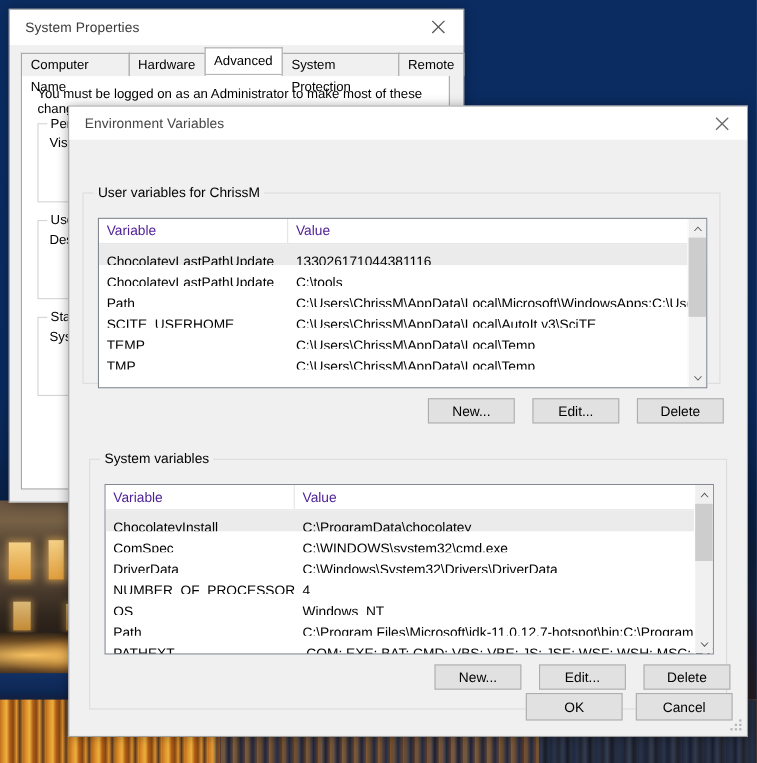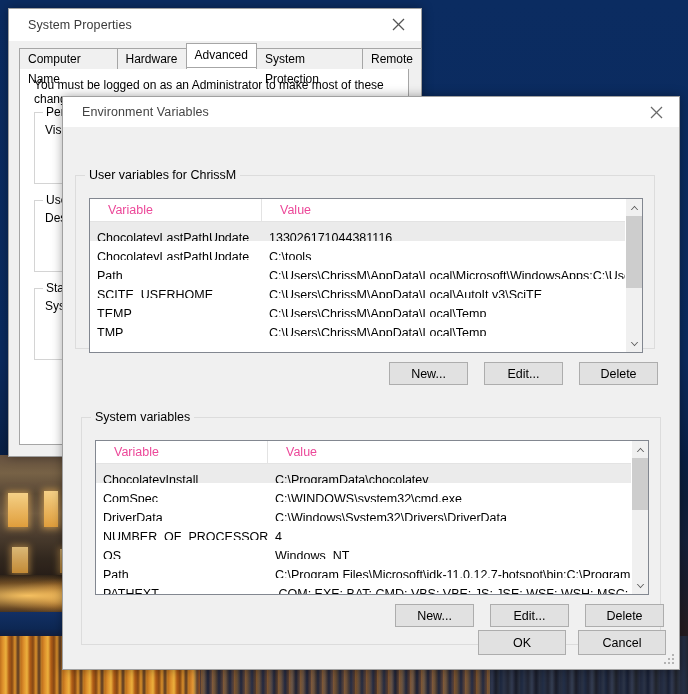--- a/index.html
+++ b/index.html
@@ -114,21 +114,21 @@
   .titlebar {
     height: 30px;
     background: #ffffff;
     display: flex;
     align-items: center;
     position: relative;
   }
   .title-text {
     font-size: 12.5px;
     color: #444;
-    padding-left: 19px;
+    padding-left: 14px;
     letter-spacing: 0.1px;
   }
   .close-btn {
     position: absolute;
     right: 0;
     top: 0;
     width: 45px;
     height: 30px;
     display: flex;
     align-items: center;
@@ -250,24 +250,24 @@
   }
   .lv-header {
     display: flex;
     height: 22px;
     background: #ffffff;
     border-bottom: 1px solid #e3e3e3;
     font-size: 12.5px;
   }
   .lv-header .col {
     line-height: 22px;
-    padding-left: 18px;
+    padding-left: 7px;
     border-right: 1px solid #e3e3e3;
     box-sizing: border-box;
-    color: #ec4899;
+    color: #4c1d95;
     overflow: hidden;
     white-space: nowrap;
   }
   .col-var { width: 172px; }
   .col-val { flex: 1; border-right: none !important; }
 
   .lv-rows { position: relative; }
   .lv-row {
     display: flex;
     height: 19px;

